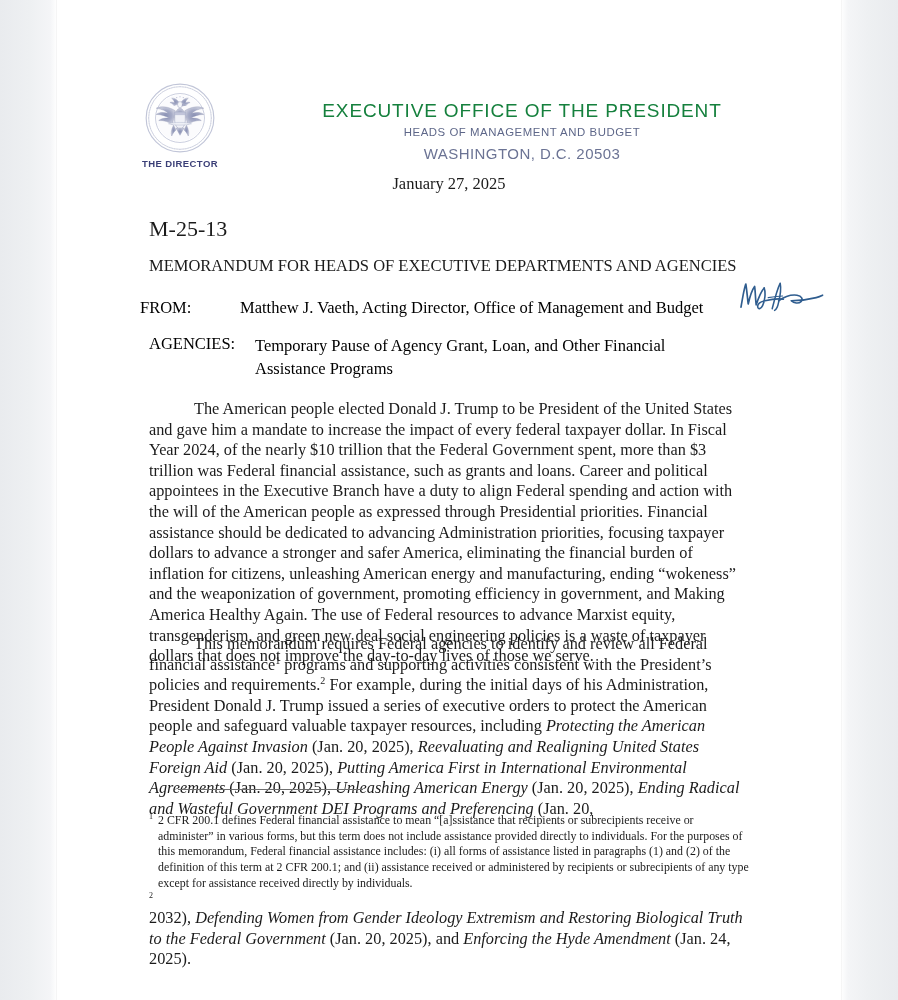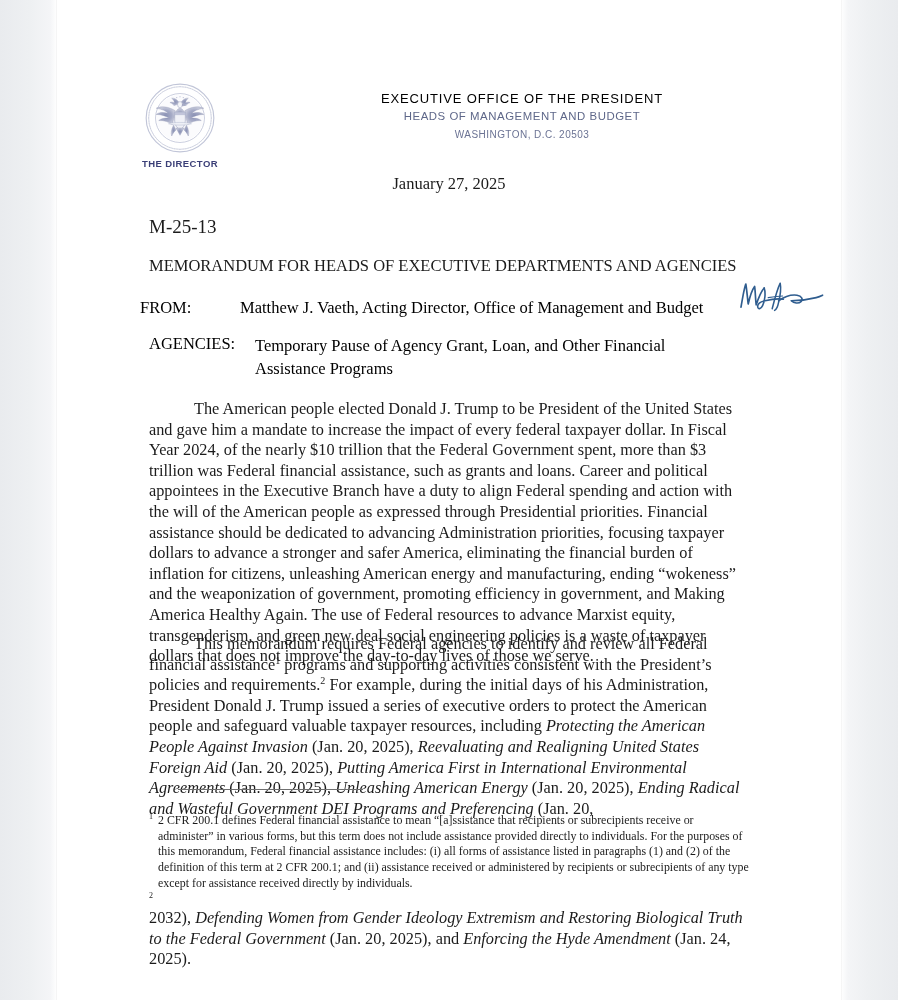--- a/index.html
+++ b/index.html
@@ -78,34 +78,35 @@
   .agency-block {
     position: absolute;
     left: 200px;
     top: 8px;
     width: 530px;
     text-align: center;
     font-family: "Liberation Sans", sans-serif;
     color: #5a6384;
   }
   .agency-l1 {
-    font-size: 13px;
+    font-size: 19px;
     letter-spacing: 0.85px;
     line-height: 1.35;
-    color: #000000;
+    color: #15803d;
+    margin-top: 8px;
   }
   .agency-l2 {
     font-size: 11.4px;
     letter-spacing: 0.55px;
     line-height: 1.4;
     margin-top: 1px;
     color: #5e6789;
   }
   .agency-l3 {
-    font-size: 10px;
+    font-size: 15px;
     letter-spacing: 0.45px;
     line-height: 1.5;
     margin-top: 2px;
     color: #6b7394;
   }
 
   
   .doc-date {
     position: absolute;
     left: 0;
@@ -113,21 +114,21 @@
     width: 784px;
     text-align: center;
     font-size: 16.5px;
     color: #1b1b1b;
   }
 
   .memo-number {
     position: absolute;
     left: 92px;
     top: 216px;
-    font-size: 19px;
+    font-size: 22px;
     color: #1b1b1b;
   }
 
   .memo-to {
     position: absolute;
     left: 92px;
     top: 256px;
     font-size: 16.5px;
     color: #1b1b1b;
     white-space: nowrap;

